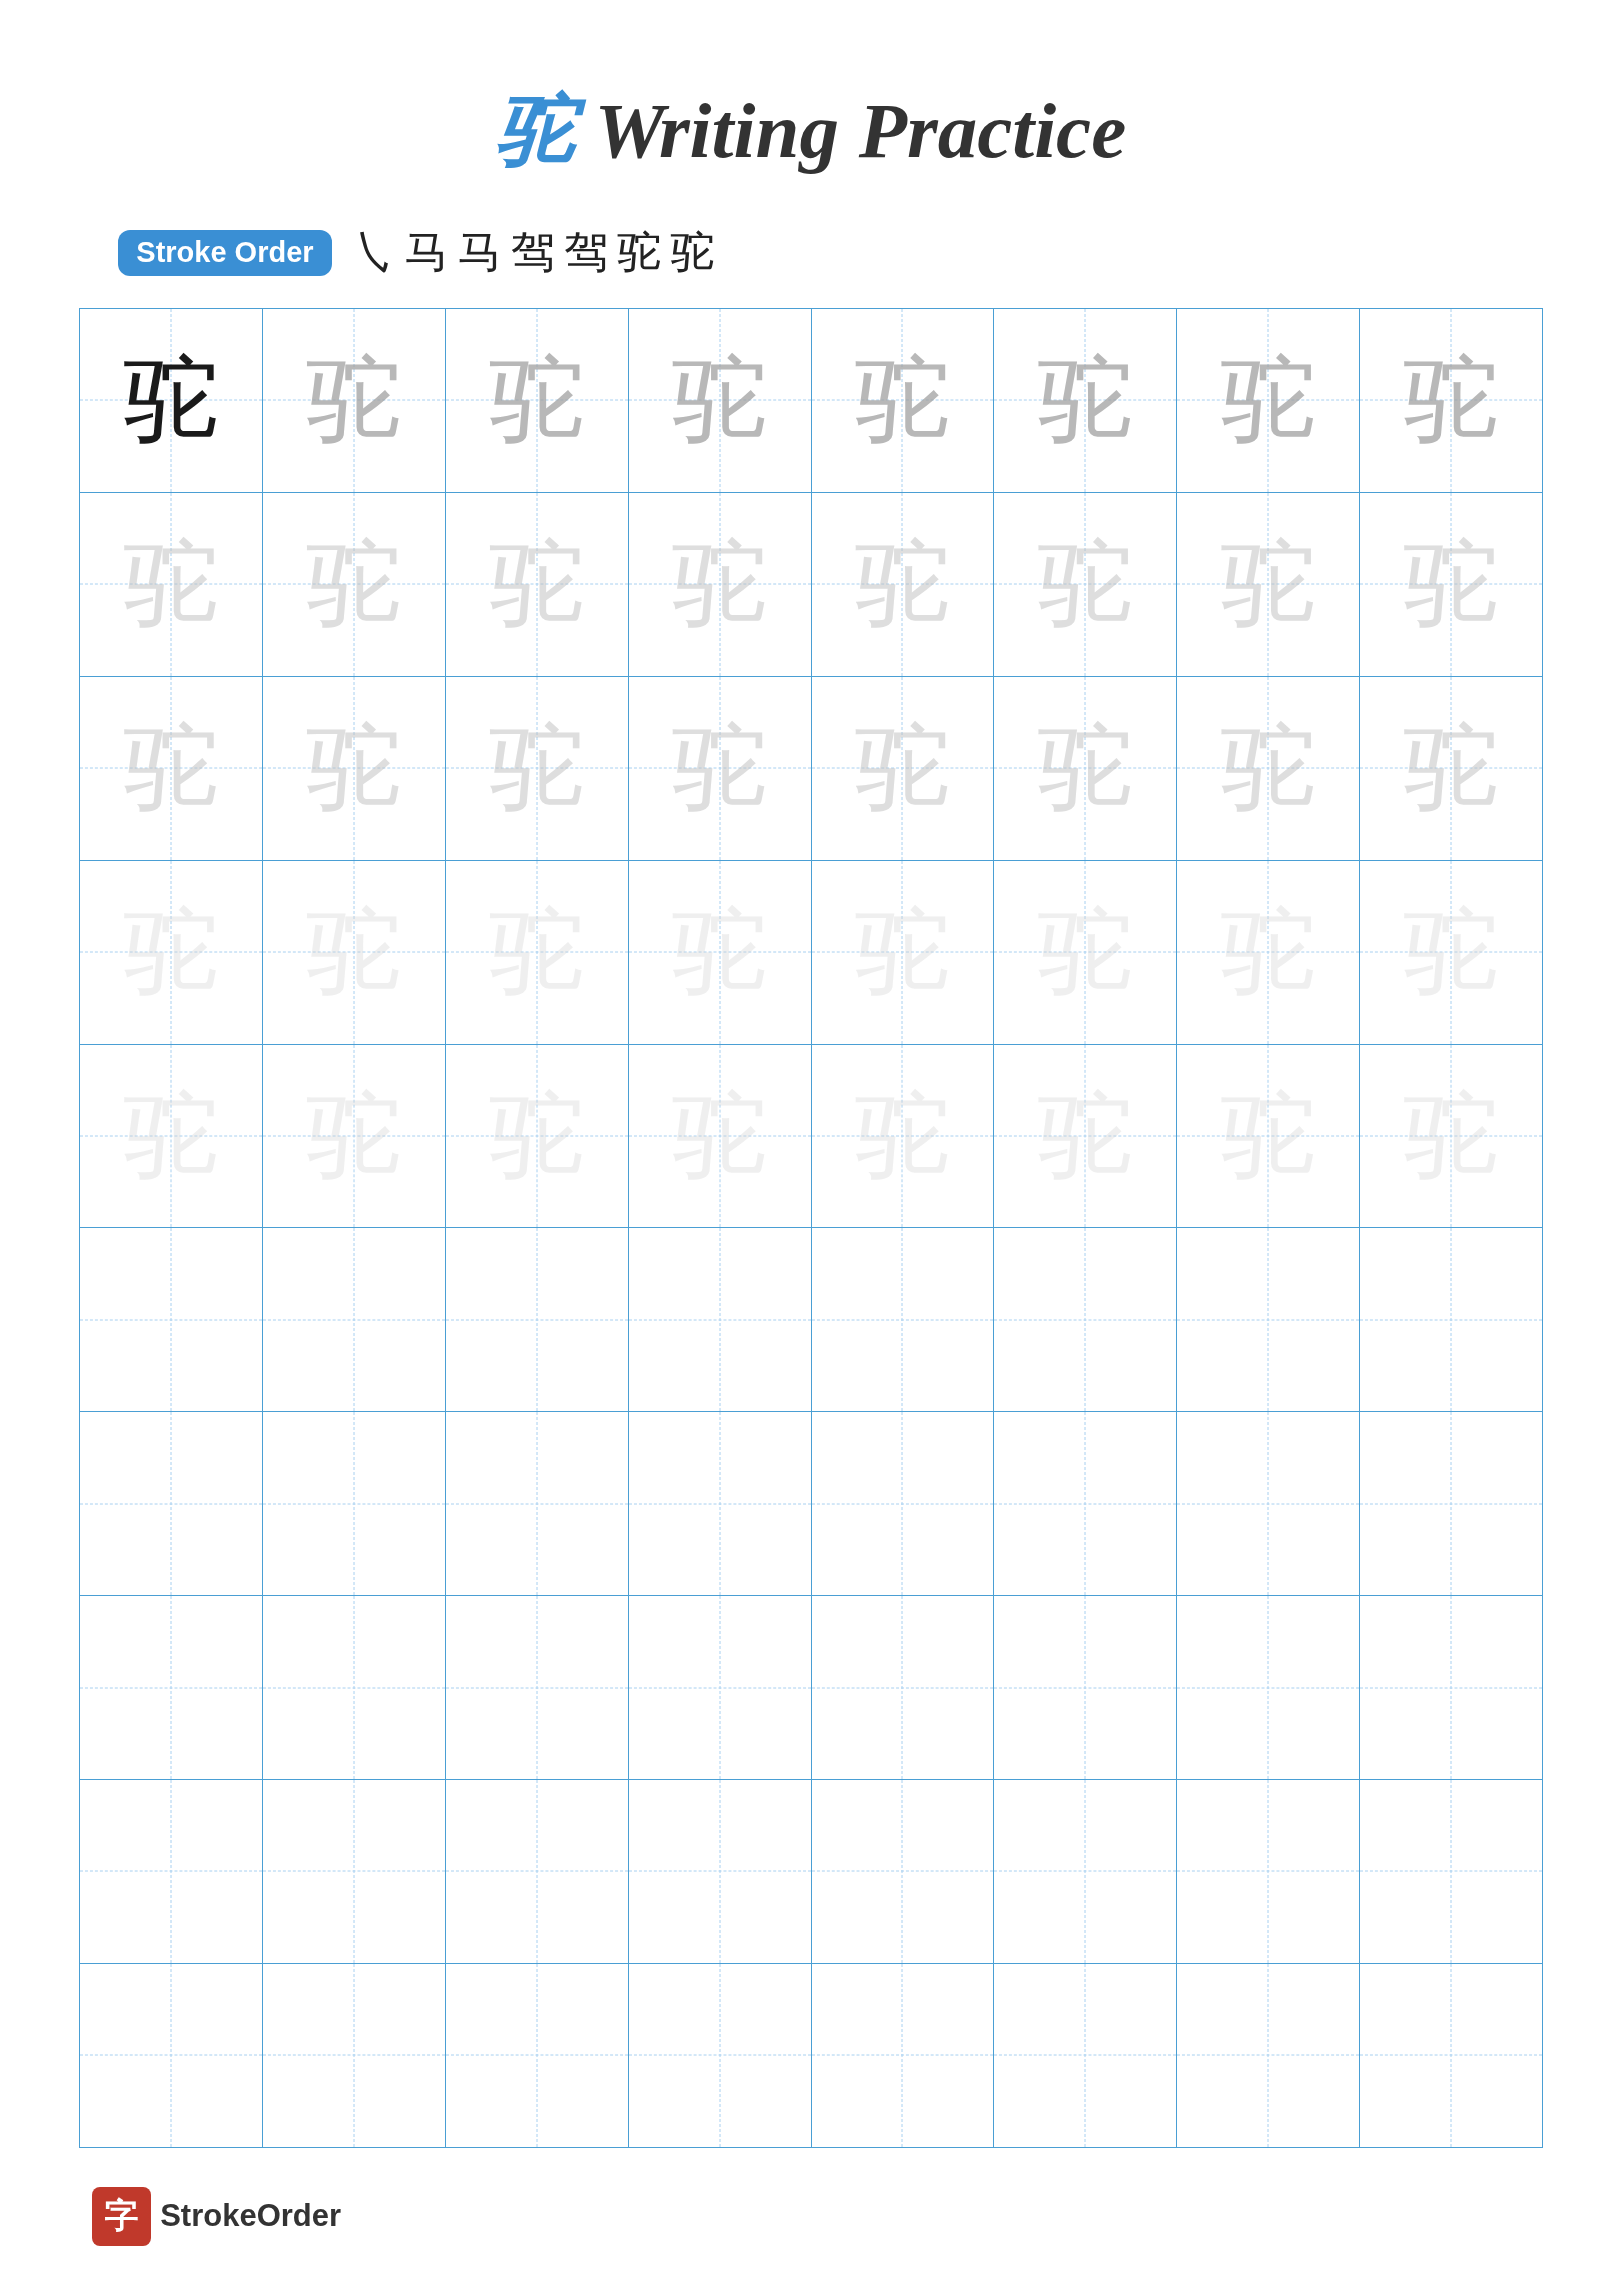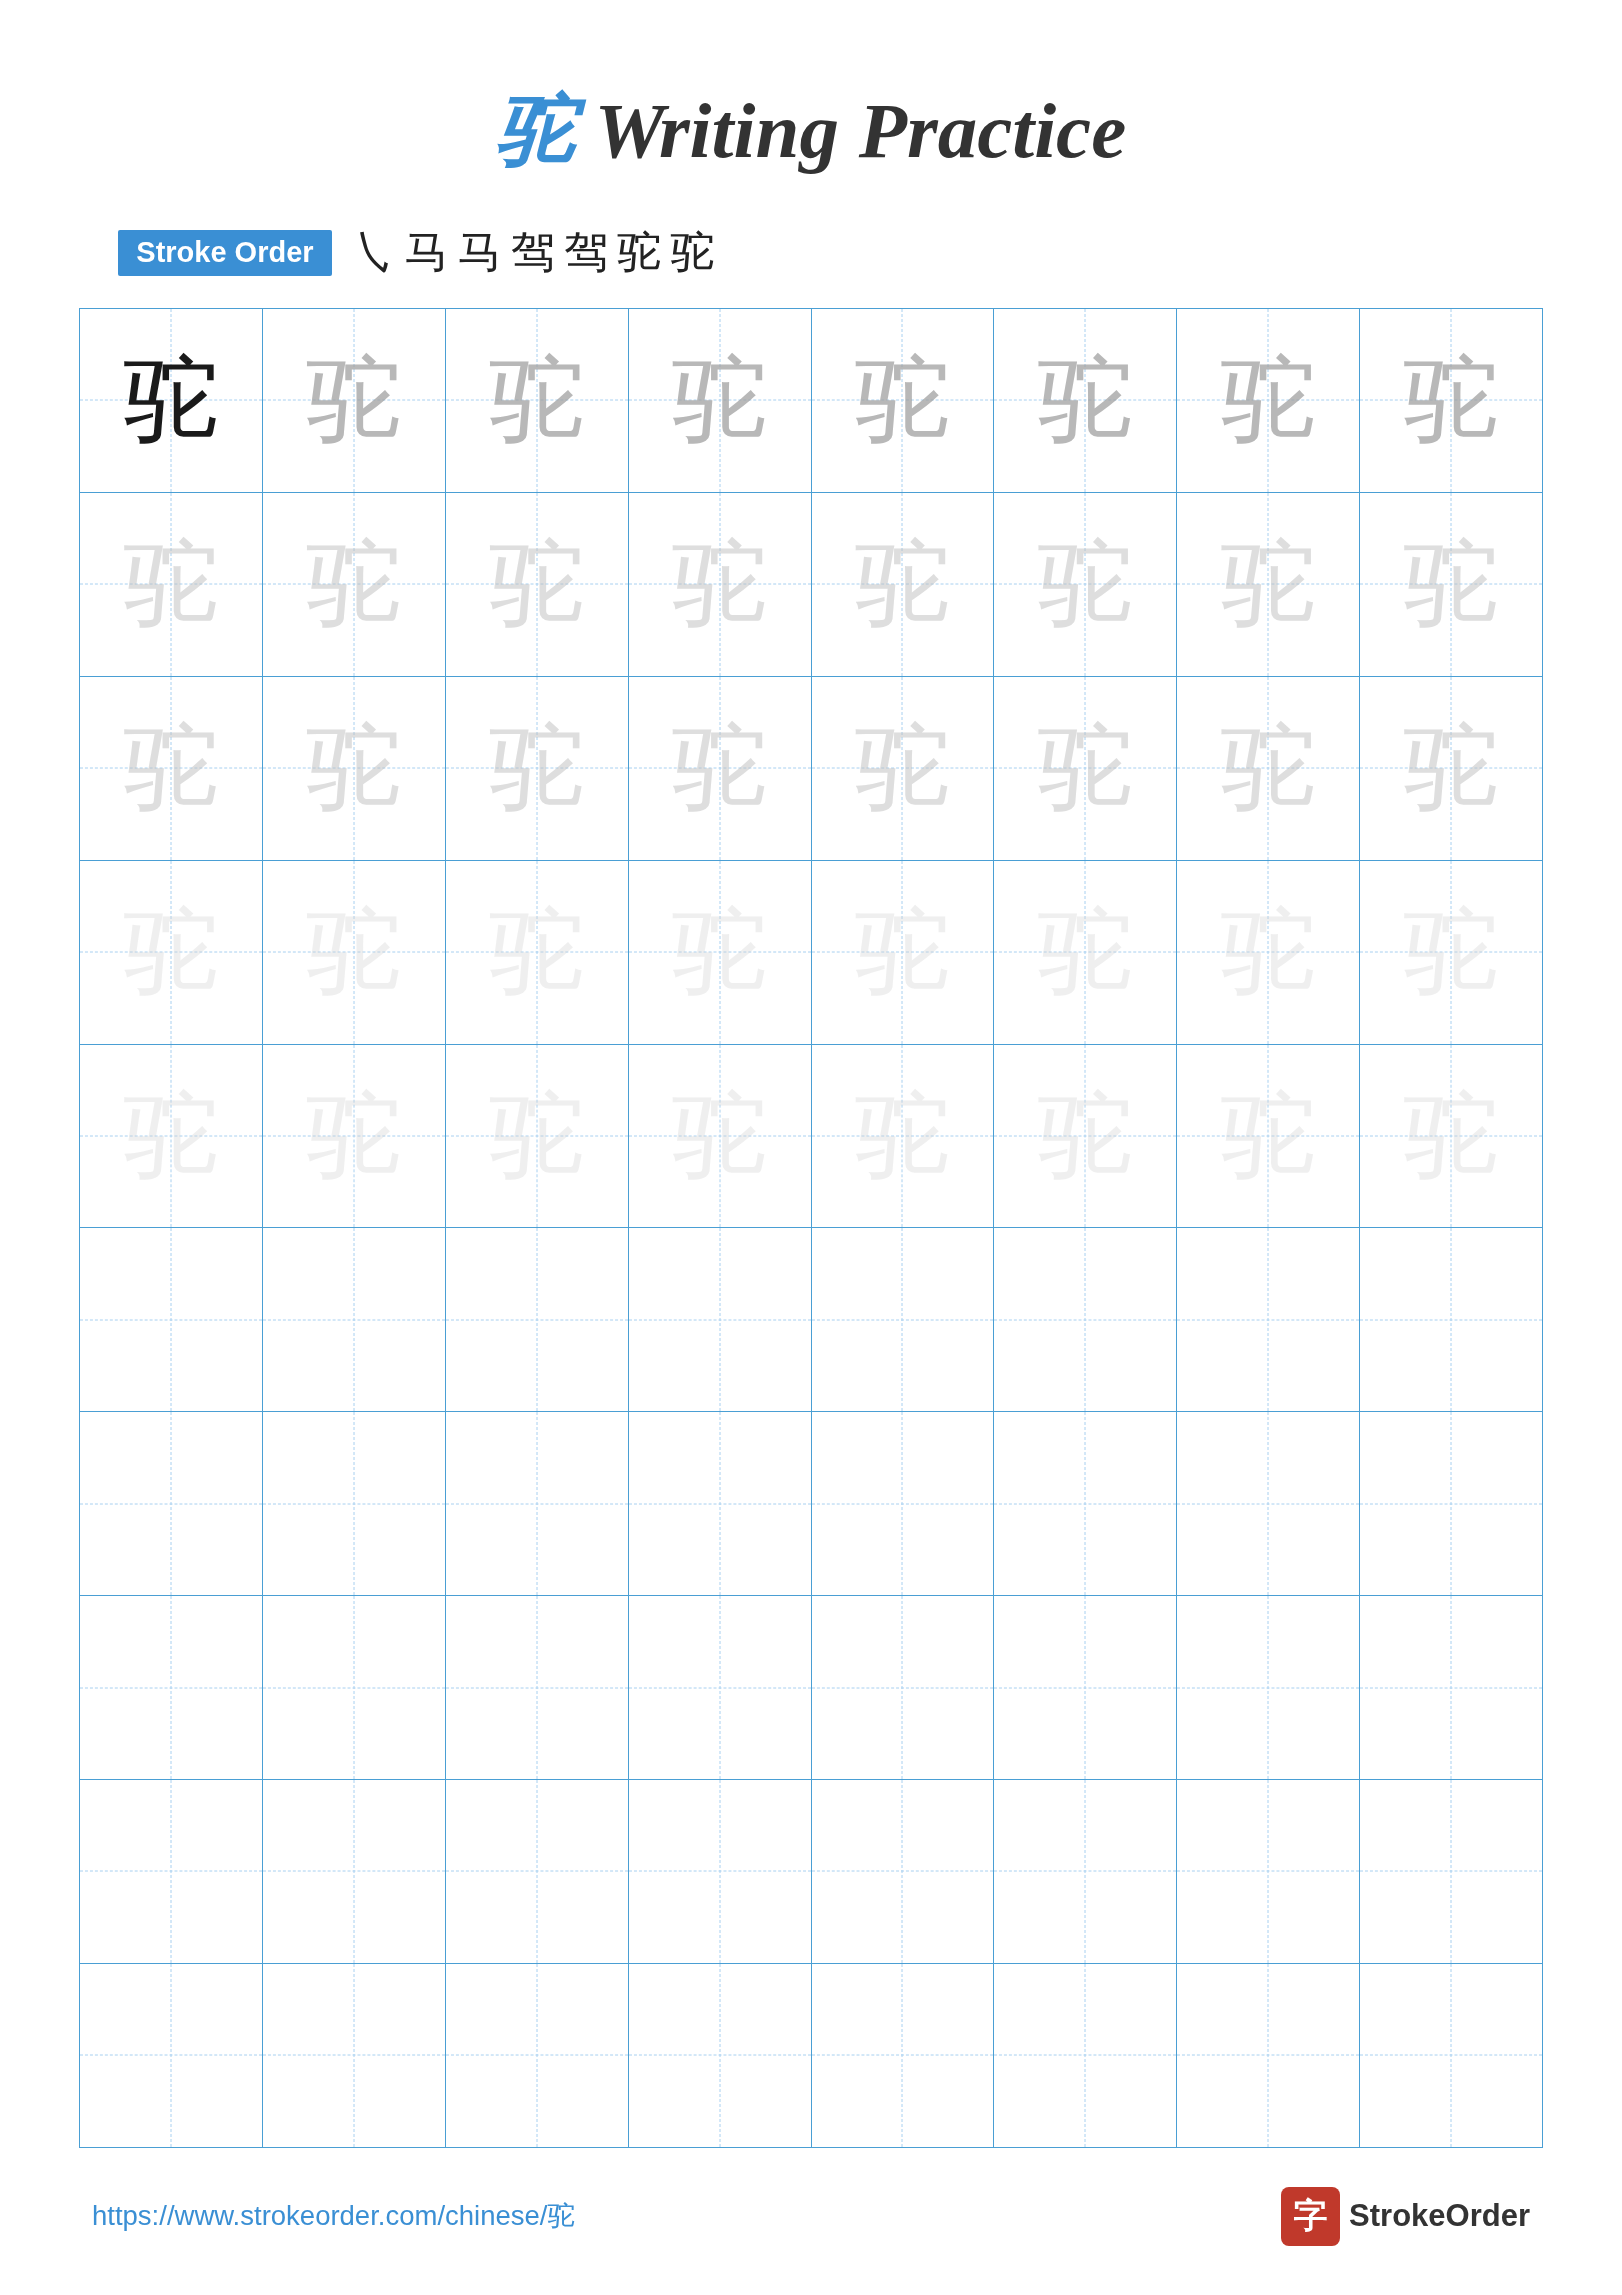--- a/index.html
+++ b/index.html
@@ -36,21 +36,21 @@
       gap: 13px;
     }
 
     .stroke-order-badge {
       background: #3a8fd4;
       color: #fff;
       font-family: sans-serif;
       font-size: 29px;
       font-weight: bold;
       padding: 6.5px 18.3px;
-      border-radius: 2px;
+      border-radius: 12px;
       margin-right: 6.5px;
     }
 
     .stroke-chars {
       display: flex;
       align-items: center;
       gap: 9.2px;
       color: #222;
     }
 
@@ -380,19 +380,18 @@
     <div class="grid-cell"></div>
     <div class="grid-cell"></div>
     <div class="grid-cell"></div>
     <div class="grid-cell"></div>
     <div class="grid-cell"></div>
   </div>
 
 </div>
 
 <div class="footer">
-  <a class="footer-url" href="#">https://www.strokeorder.com/chinese/驼</a>
   <div class="footer-logo">
     <div class="footer-logo-icon">字</div>
     <span>StrokeOrder</span>
   </div>
 </div>
 
 
 </body></html>

